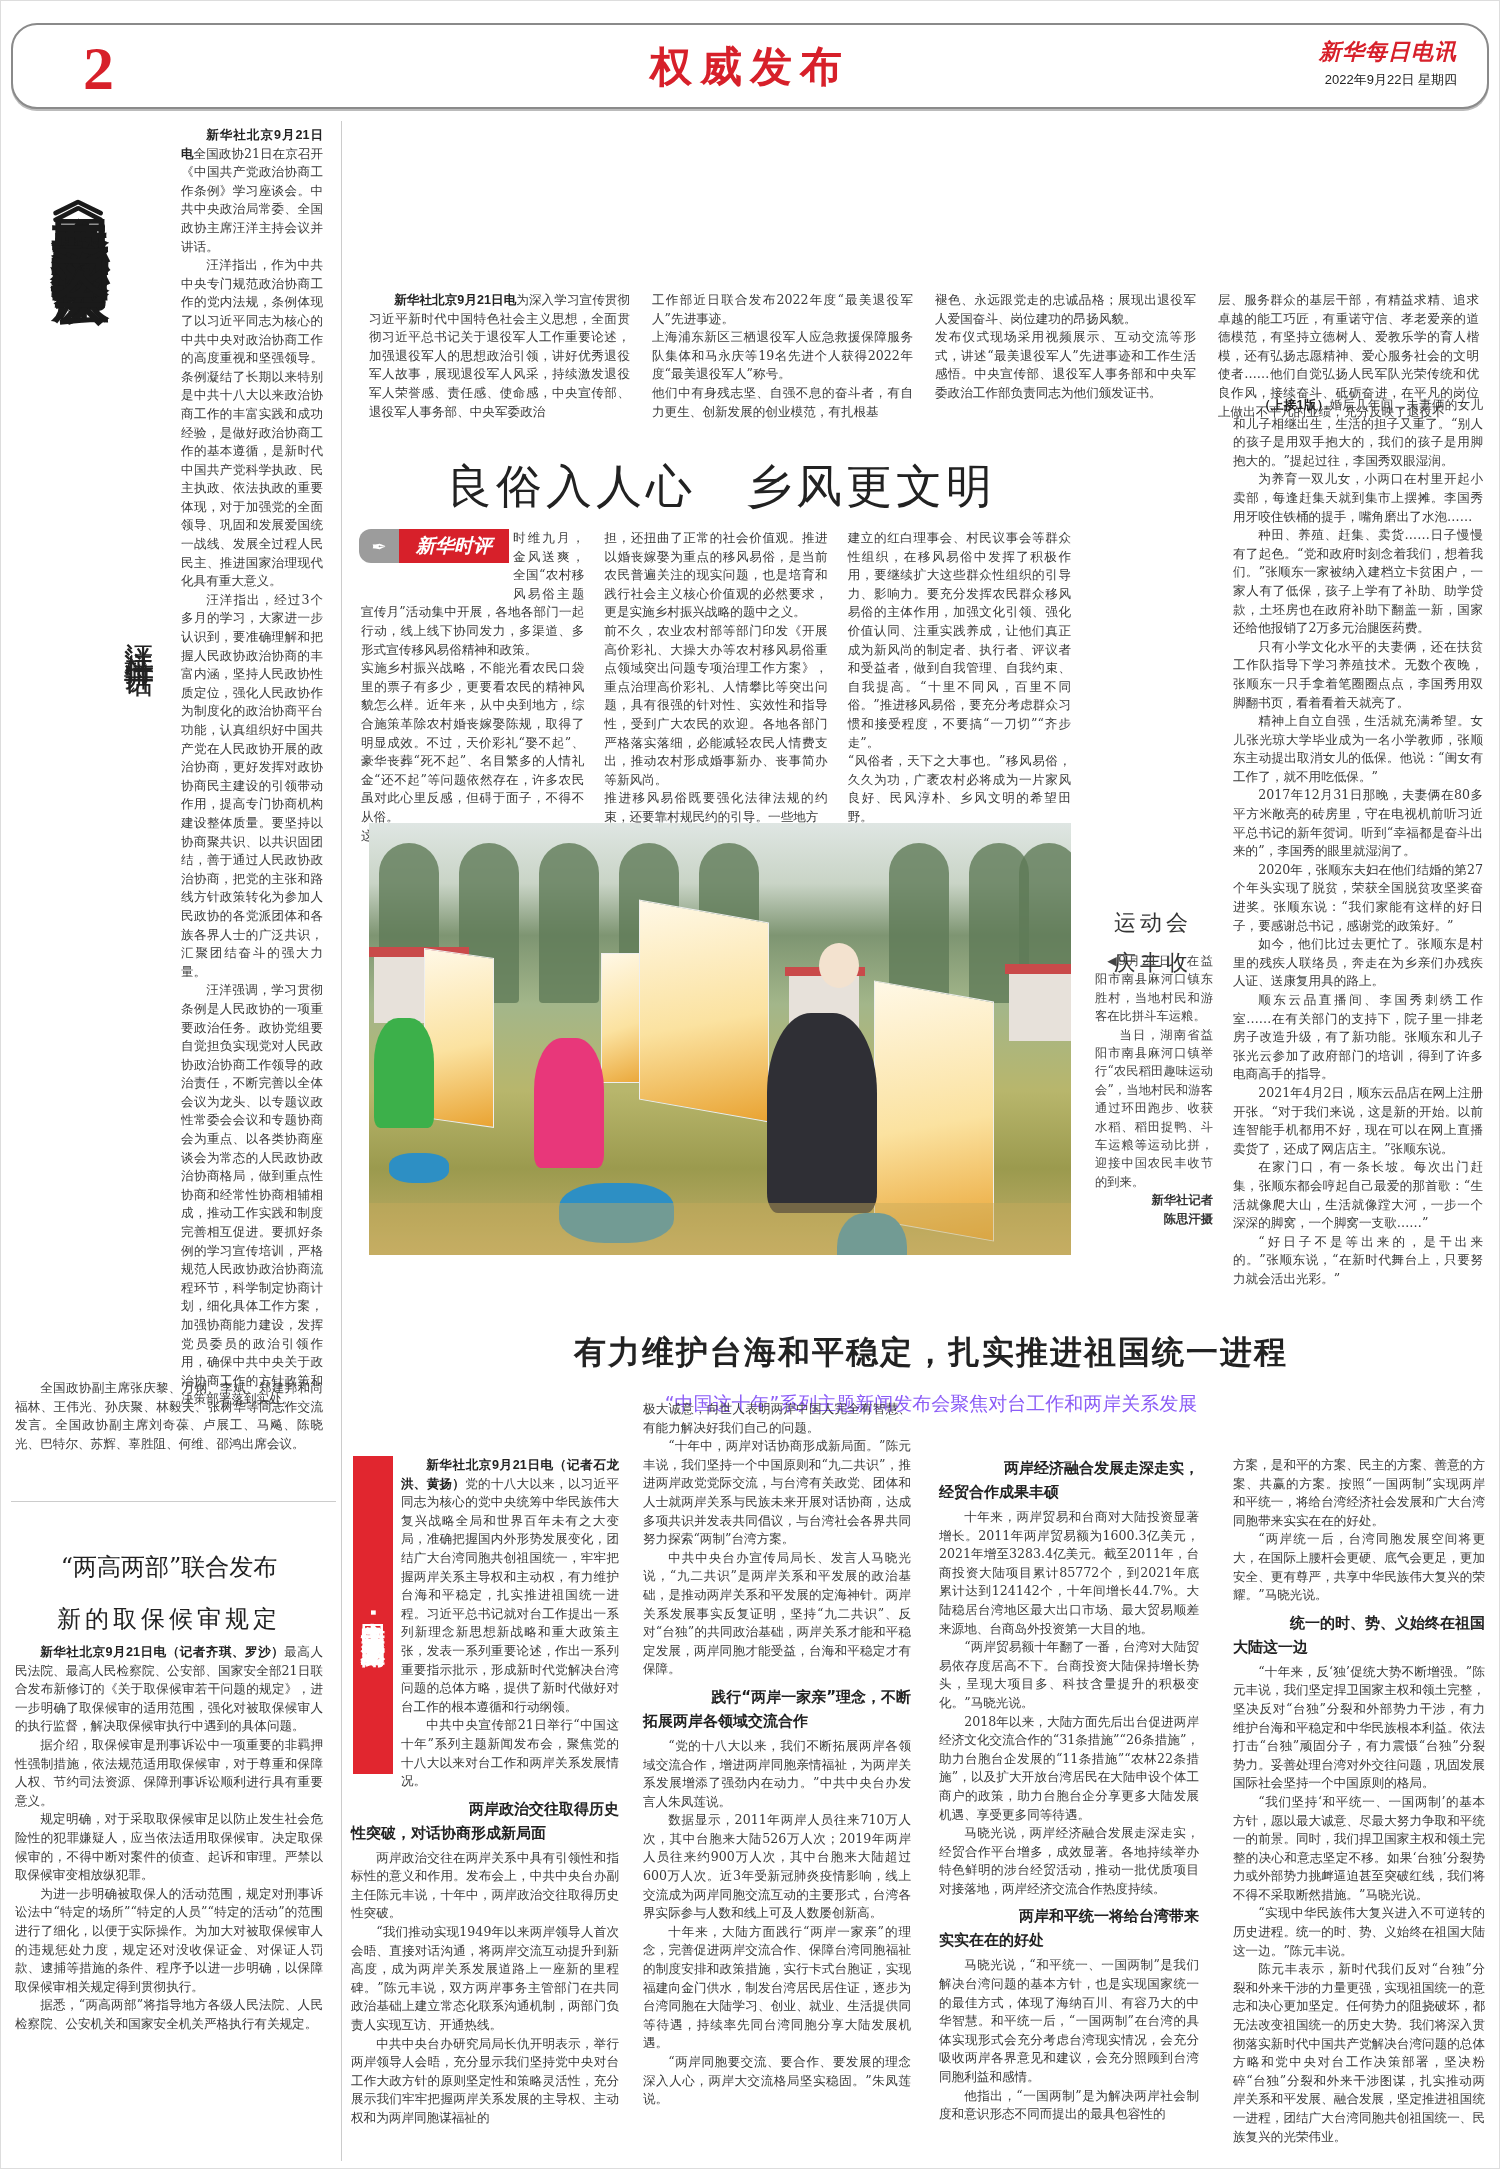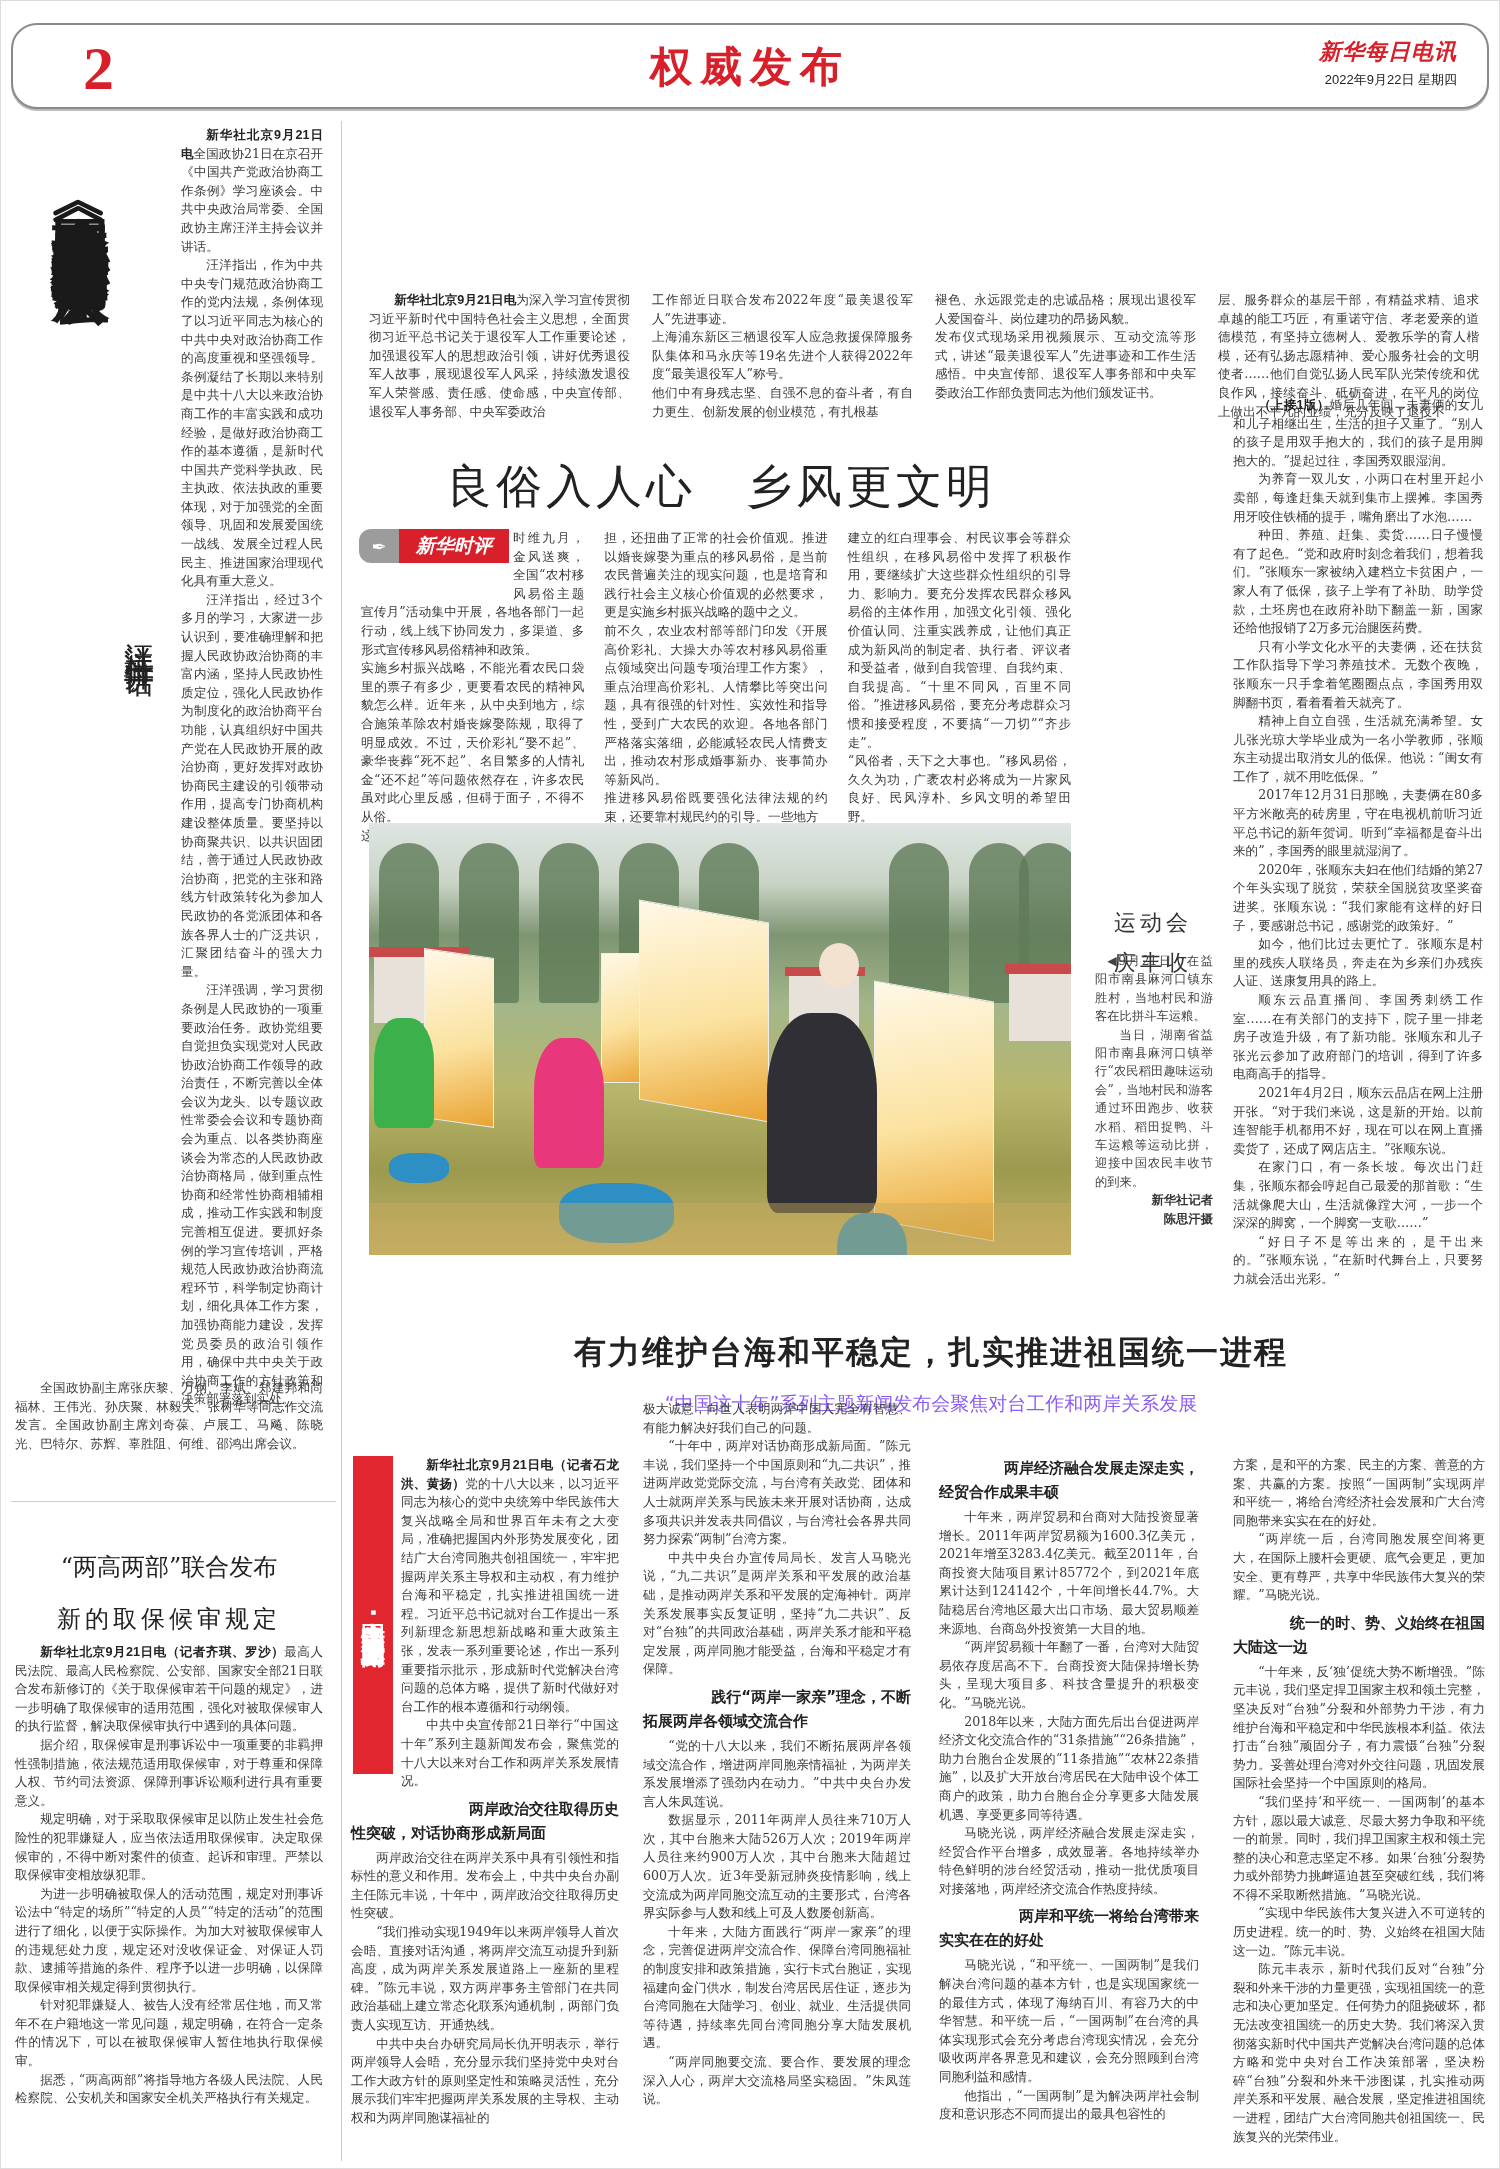--- a/index.html
+++ b/index.html
@@ -115,21 +115,20 @@
 
   <div class="bail-title">
     <div>“两高两部”联合发布</div>
     <div style="letter-spacing:4px;">新的取保候审规定</div>
   </div>
   <div class="bail-body col-text">
     <p><span class="dateline">新华社北京9月21日电（记者齐琪、罗沙）</span><span>最高人民法院、最高人民检察院、公安部、国家安全部21日联合发布新修订的《关于取保候审若干问题的规定》，进一步明确了取保候审的适用范围，强化对被取保候审人的执行监督，解决取保候审执行中遇到的具体问题。</span></p>
     <p>据介绍，取保候审是刑事诉讼中一项重要的非羁押性强制措施，依法规范适用取保候审，对于尊重和保障人权、节约司法资源、保障刑事诉讼顺利进行具有重要意义。</p>
     <p>规定明确，对于采取取保候审足以防止发生社会危险性的犯罪嫌疑人，应当依法适用取保候审。决定取保候审的，不得中断对案件的侦查、起诉和审理。严禁以取保候审变相放纵犯罪。</p>
     <p>为进一步明确被取保人的活动范围，规定对刑事诉讼法中“特定的场所”“特定的人员”“特定的活动”的范围进行了细化，以便于实际操作。为加大对被取保候审人的违规惩处力度，规定还对没收保证金、对保证人罚款、逮捕等措施的条件、程序予以进一步明确，以保障取保候审相关规定得到贯彻执行。</p>
-    <p>针对犯罪嫌疑人、被告人没有经常居住地，而又常年不在户籍地这一常见问题，规定明确，在符合一定条件的情况下，可以在被取保候审人暂住地执行取保候审。</p>
     <p>据悉，“两高两部”将指导地方各级人民法院、人民检察院、公安机关和国家安全机关严格执行有关规定。</p>
   </div>
 
   <div class="vet-cols">
     <div class="col-text">
         <p><span class="dateline">新华社北京9月21日电</span><span>为深入学习宣传贯彻习近平新时代中国特色社会主义思想，全面贯彻习近平总书记关于退役军人工作重要论述，加强退役军人的思想政治引领，讲好优秀退役军人故事，展现退役军人风采，持续激发退役军人荣誉感、责任感、使命感，中央宣传部、退役军人事务部、中央军委政治</span></p>
       </div>
     <div class="col-text" style="white-space:pre-line;">工作部近日联合发布2022年度“最美退役军人”先进事迹。
 上海浦东新区三栖退役军人应急救援保障服务队集体和马永庆等19名先进个人获得2022年度“最美退役军人”称号。
 他们中有身残志坚、自强不息的奋斗者，有自力更生、创新发展的创业模范，有扎根基</div>

